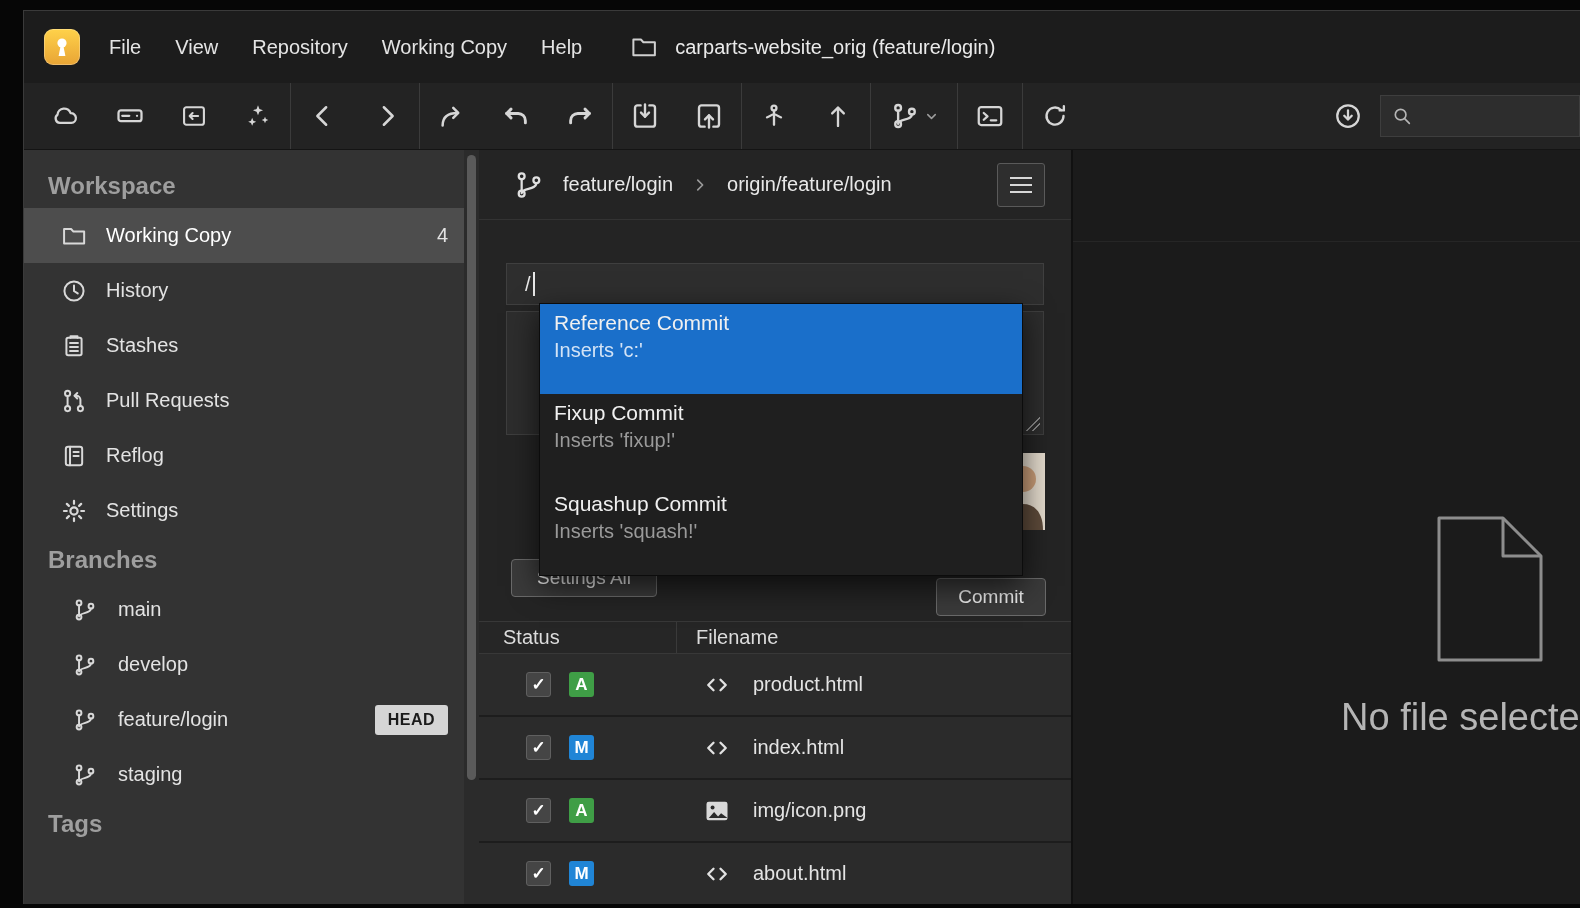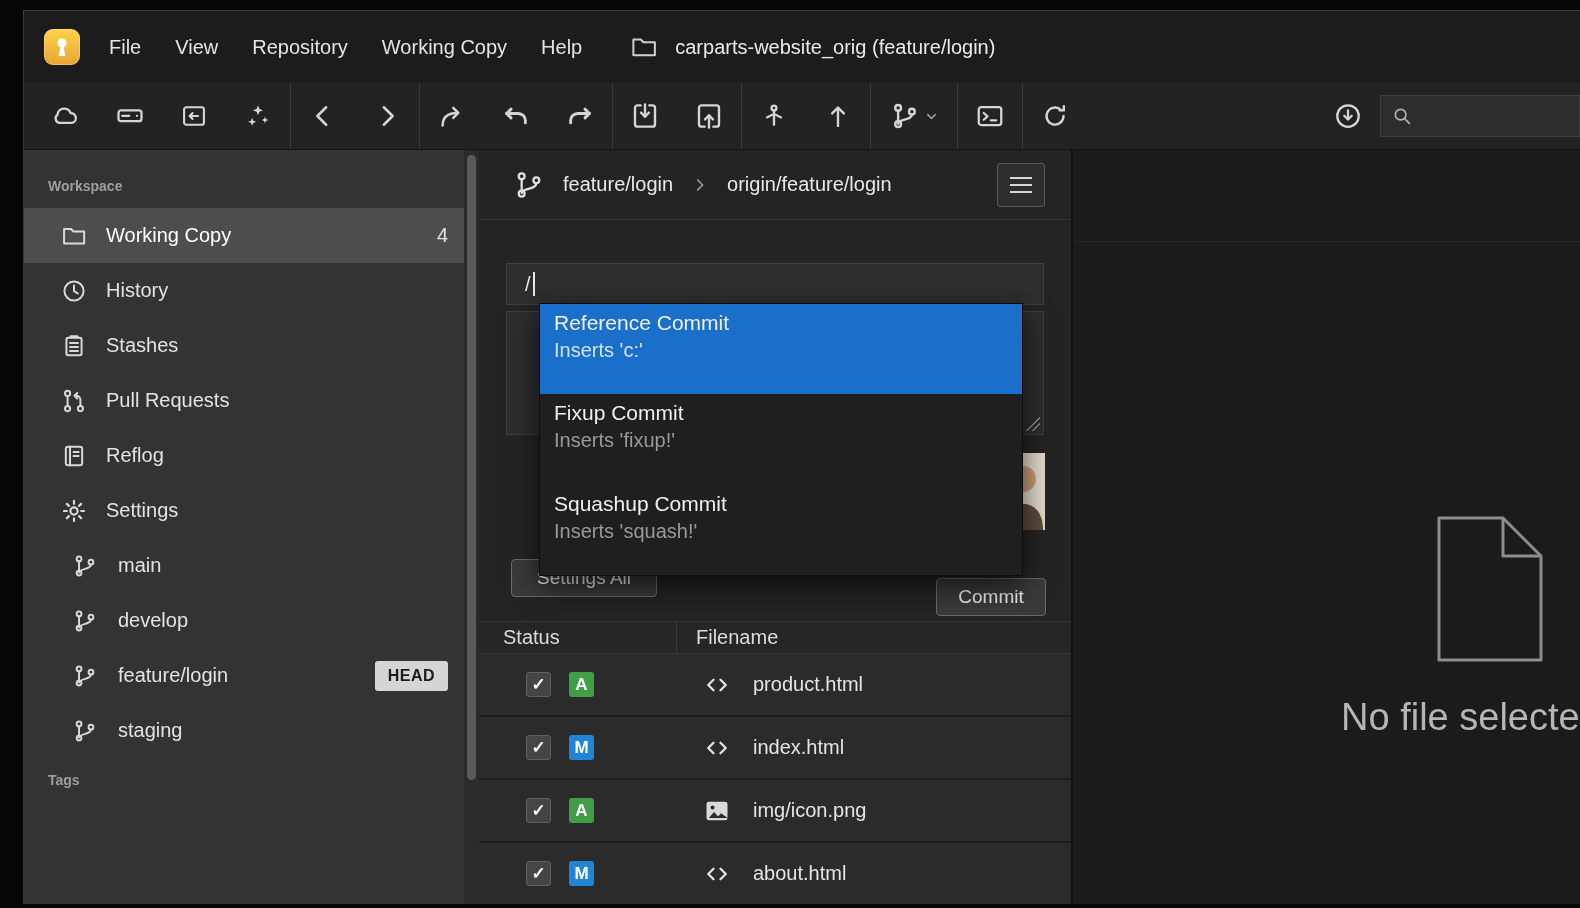--- a/index.html
+++ b/index.html
@@ -20,21 +20,21 @@
   .toolbar{height:67px;background:#232323;border-bottom:1px solid #141414;display:flex;align-items:center;padding-left:10px}
   .tbtn{width:64px;height:100%;display:flex;align-items:center;justify-content:center;color:#d6d6d6}
   .tsep{width:1px;align-self:stretch;background:#3b3b3b}
   .branch-tbtn{display:flex;align-items:center;gap:4px}
   .search-box{width:200px;height:42px;background:#2d2d2d;border:1px solid #3e3e3e;display:flex;align-items:center;gap:8px;padding-left:10px;margin-right:0}
   .search-box input{background:transparent;border:none;outline:none;color:#e2e2e2;font-size:18px;width:140px;font-family:"Liberation Sans",sans-serif}
 
   
   .app-body{position:absolute;top:139px;left:0;right:0;bottom:0;display:flex}
   .sidebar{width:440px;background:#333333;padding-top:14px;overflow:hidden;flex:none}
-  .side-label{height:44px;display:flex;align-items:center;padding-left:24px;color:#9e9e9e;font-weight:bold;font-size:14px}
+  .side-label{height:44px;display:flex;align-items:center;padding-left:24px;color:#9e9e9e;font-weight:bold;font-size:24px}
   .side-item{height:55px;display:flex;align-items:center;padding:0 16px 0 36px;gap:18px;color:#e3e3e3;font-size:20px}
   .side-item .sicon{width:28px;flex:none;color:#d9d9d9;display:flex}
   .side-item.selected{background:#4d4d4d;color:#fff}
   .side-item.indent{padding-left:48px}
   .badge-count{margin-left:auto;font-size:20px;color:#e3e3e3}
   .head-badge{margin-left:auto;background:#d5d5d5;color:#1b1b1b;font-size:16px;font-weight:bold;padding:6px 13px;border-radius:3px;letter-spacing:.5px}
 
   .vscroll{width:15px;background:#2b2b2b;position:relative;flex:none}
   .vscroll .thumb{position:absolute;left:3px;right:3px;top:5px;height:625px;background:#5a5a5a;border-radius:5px}
 
@@ -336,20 +336,21 @@
       <div class="side-item">
         <span class="sicon">
             <svg width="28" height="28" viewBox="0 0 24 24" fill="none" stroke="currentColor" stroke-width="1.9" stroke-linecap="round">
               <circle cx="12" cy="12" r="3.1"></circle>
               <path d="M12 3.4v2.4M12 18.2v2.4M3.4 12h2.4M18.2 12h2.4M5.9 5.9 7.6 7.6M16.4 16.4 18.1 18.1M18.1 5.9 16.4 7.6M7.6 16.4 5.9 18.1"></path>
             </svg>
           </span>
         <span>Settings</span>
       </div>
 
+      <div class="side-label">Branches</div>
 
       <div class="side-item indent">
         <span class="sicon">
             <svg width="26" height="26" viewBox="0 0 24 24" fill="none" stroke="currentColor" stroke-width="1.8" stroke-linecap="round">
               <circle cx="6.5" cy="5.5" r="2.2"></circle>
               <circle cx="6.5" cy="18.5" r="2.2"></circle>
               <circle cx="17.5" cy="8.5" r="2.2"></circle>
               <path d="M6.5 7.7v8.6"></path>
               <path d="M17.5 10.7c0 5-11 3.3-11 7.4"></path>
             </svg>

